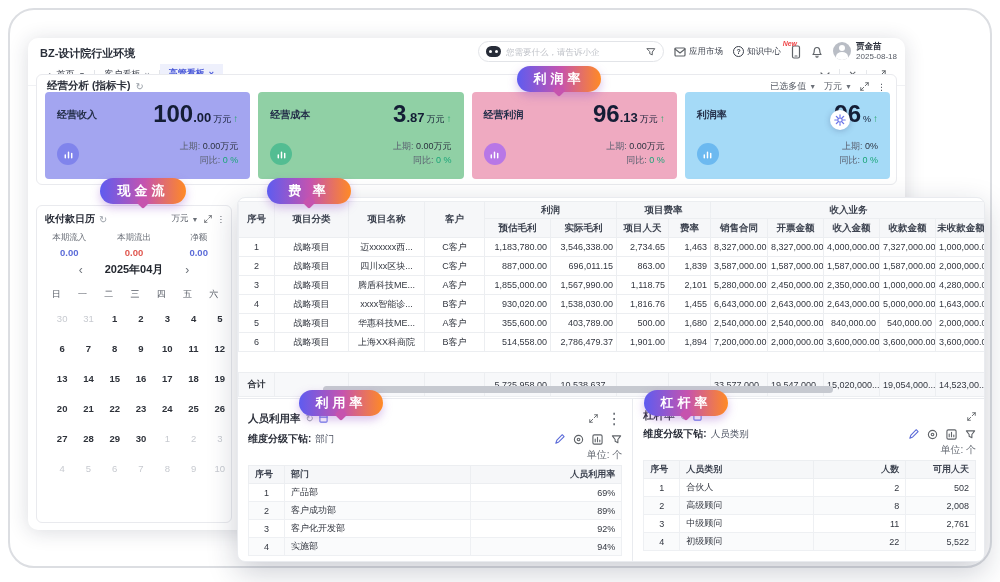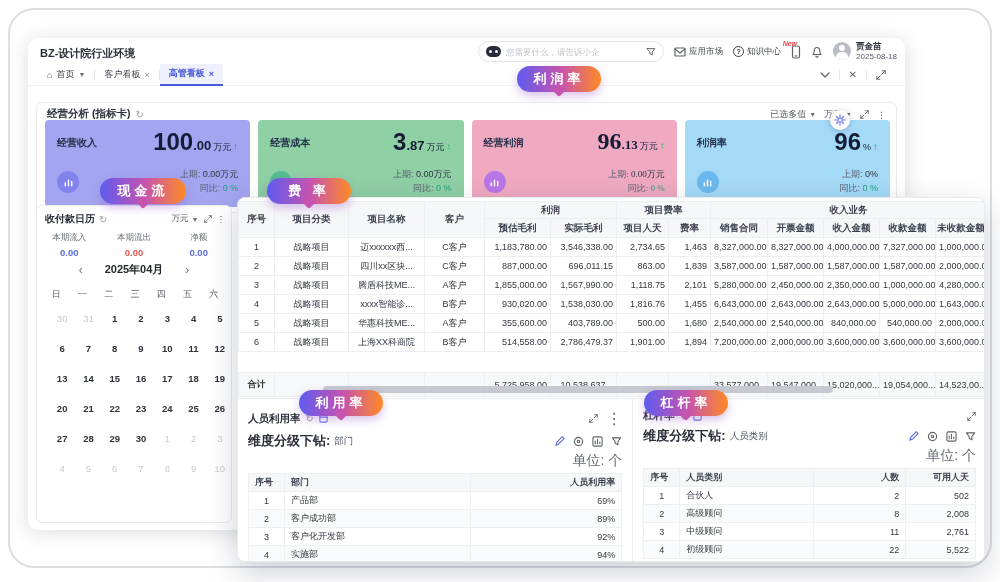--- a/index.html
+++ b/index.html
@@ -34,21 +34,21 @@
   .tab .x { color:#8a8f98; font-size:9px; }
   .tab.active { background:#eef0fc; color:#4a59d8; border-bottom:2px solid #4a59d8; font-weight:bold; }
   .tab.active .x { color:#4a59d8; }
   .tab-sep { width:1px; height:10px; background:#e3e5e9; }
   .caret { font-size:7px; color:#6b7078; }
   .win-controls { margin-left:auto; display:flex; align-items:center; }
   .win-ctl { padding:0 9px; color:#5f6368; font-size:10px; display:flex; align-items:center; cursor:pointer; }
   .win-ctl + .win-ctl { border-left:1px solid #e7e9ec; }
 
   
-  .kpi-section { position:absolute; left:8px; top:64px; width:861px; height:111px; border:1px solid #e9eaee; border-radius:6px; background:#fff; }
+  .kpi-section { position:absolute; left:8px; top:36px; width:861px; height:111px; border:1px solid #e9eaee; border-radius:6px; background:#fff; }
   .sec-head { position:absolute; left:10px; top:4px; display:flex; align-items:center; gap:5px; font-size:10.5px; font-weight:bold; color:#2b2f3a; }
   .refresh { color:#9aa0a8; font-size:10px; font-weight:normal; cursor:pointer; }
   .sec-controls { position:absolute; right:10px; top:5px; display:flex; align-items:center; gap:8px; font-size:9px; color:#555a64; }
   .sel { display:flex; align-items:center; gap:3px; cursor:pointer;text-align:center; }
   .kpi-cards { position:absolute; left:8px; top:17px; width:845px; height:87px; display:flex; gap:8px; }
   .kpi-card { flex:1; border-radius:4px; position:relative; padding:9px 10px; cursor:pointer; }
   .kpi-label { font-size:10px; font-weight:bold; color:#25304a; position:absolute; left:12px; top:16px;text-align:center; }
   .kpi-icon { position:absolute; left:12px; bottom:14px; width:22px; height:22px; border-radius:50%; display:flex; align-items:center; justify-content:center; }
   .kpi-icon svg { width:11px; height:11px; }
   .kpi-value { position:absolute; right:12px; top:8px; color:#141d35; white-space:nowrap; }
@@ -99,24 +99,24 @@
   .hthumb { position:absolute; left:85px; top:188px; width:510px; height:7px; border-radius:4px; background:#c6c9d0; cursor:grab; z-index:7; }
 
   .bottom-split { position:absolute; left:0; top:200px; width:748px; height:165px; border-top:1px solid #e9ebef; display:flex; }
   .bpanel { position:relative; padding:10px 10px 0 10px; }
   .bpanel.left { width:425px; border-right:1px solid #e9ebef; }
   .bpanel.right { width:379px; }
   .bp-titlerow { display:flex; align-items:center; gap:5px; }
   .bp-title { font-size:10.5px; font-weight:bold; color:#2b2f3a; }
   .bp-right { margin-left:auto; display:flex; gap:8px; align-items:center; color:#6b7078; }
   .bp-drill { display:flex; align-items:center; margin-top:4px; }
-  .drill-lbl { font-size:13px; font-weight:bold; color:#2b2f3a; }
+  .drill-lbl { font-size:10px; font-weight:bold; color:#2b2f3a; }
   .drill-val { font-size:9.5px; color:#4b5160; margin-left:4px; }
   .bp-tools { margin-left:auto; display:flex; gap:8px; align-items:center; }
-  .bp-unit { text-align:right; font-size:14px; color:#666b74; margin-top:2px; }
+  .bp-unit { text-align:right; font-size:10px; color:#666b74; margin-top:2px; }
   table.btable { border-collapse:collapse; table-layout:fixed; width:100%; margin-top:3px; }
   table.btable th { background:#f6f7f9; font-size:9px; color:#3d4350; font-weight:bold; height:18px; border:1px solid #eceef1; padding:0 6px; text-align:left; }
   table.btable th.r { text-align:right; }
   table.btable td { font-size:9px; height:18px; border:1px solid #eef0f3; padding:0 6px; color:#333740; }
   table.btable tr:nth-child(even) td { background:#fafbfc; }
   td.indigo { color:#5b6bd8; }
 
   
   .ftag { position:absolute; z-index:20; height:26px; border-radius:13px; padding:0 14px; display:flex; align-items:center; justify-content:center;
     background:linear-gradient(90deg,#5e5cf0 0%,#c653ae 52%,#ff8a25 100%);
@@ -245,21 +245,21 @@
               <svg viewBox="0 0 12 12">
                 <path d="M2.5 9.5v-3M6 9.5v-6M9.5 9.5V5" stroke="#fff" stroke-width="1.6" stroke-linecap="round" fill="none"></path>
               </svg>
             </span>
             <span class="kpi-value"><span class="kpi-int">3</span><span class="kpi-dec">.87</span><span class="kpi-unit">万元</span><span class="kpi-arrow">↑</span></span>
             <span class="kpi-sub">
               <div><span class="lbl">上期: </span><span class="prev-v">0.00万元</span></div>
               <div><span class="lbl">同比: </span><span class="yoy-v">0 %</span></div>
             </span>
           </div>
-          <div class="kpi-card" style="background: rgb(239, 170, 193); font-family: Liberation Serif, serif;">
+          <div class="kpi-card" style="background: rgb(239, 170, 193);">
             <span class="kpi-label">经营利润</span>
             <span class="kpi-icon" style="background: rgb(184, 119, 230);">
               <svg viewBox="0 0 12 12">
                 <path d="M2.5 9.5v-3M6 9.5v-6M9.5 9.5V5" stroke="#fff" stroke-width="1.6" stroke-linecap="round" fill="none"></path>
               </svg>
             </span>
             <span class="kpi-value"><span class="kpi-int">96</span><span class="kpi-dec">.13</span><span class="kpi-unit">万元</span><span class="kpi-arrow">↑</span></span>
             <span class="kpi-sub">
               <div><span class="lbl">上期: </span><span class="prev-v">0.00万元</span></div>
               <div><span class="lbl">同比: </span><span class="yoy-v">0 %</span></div>

